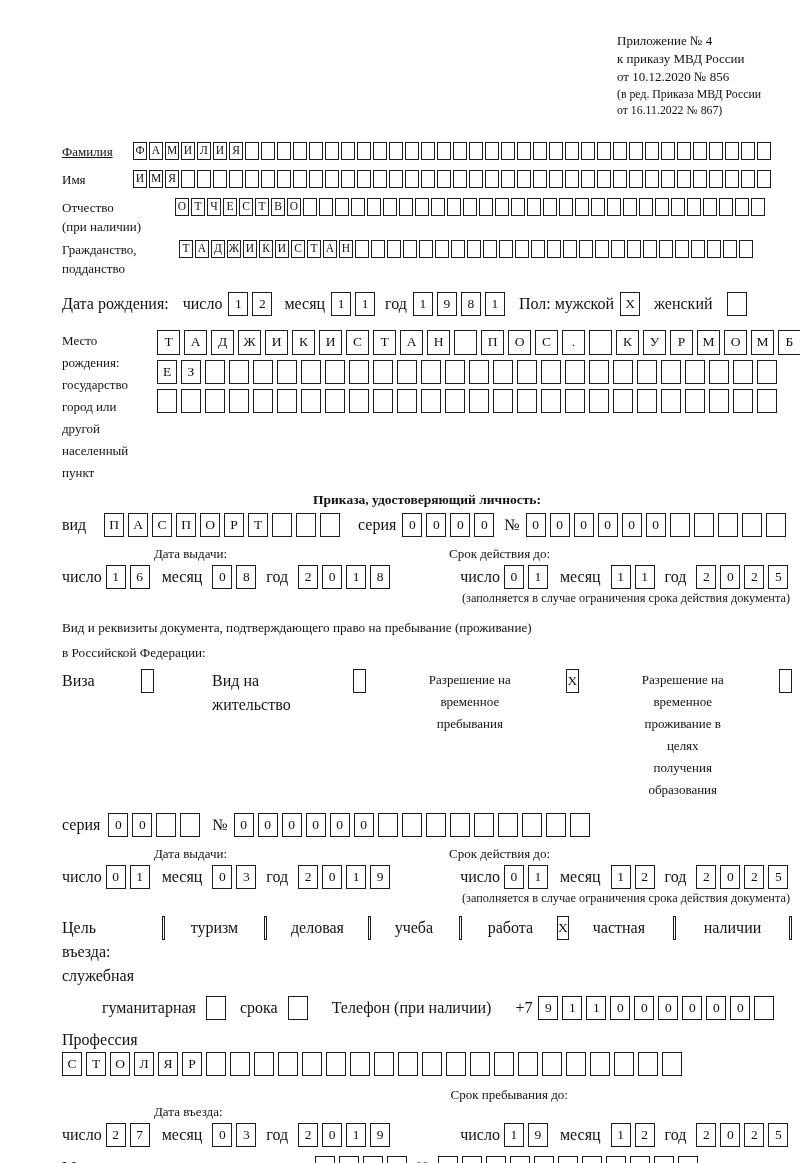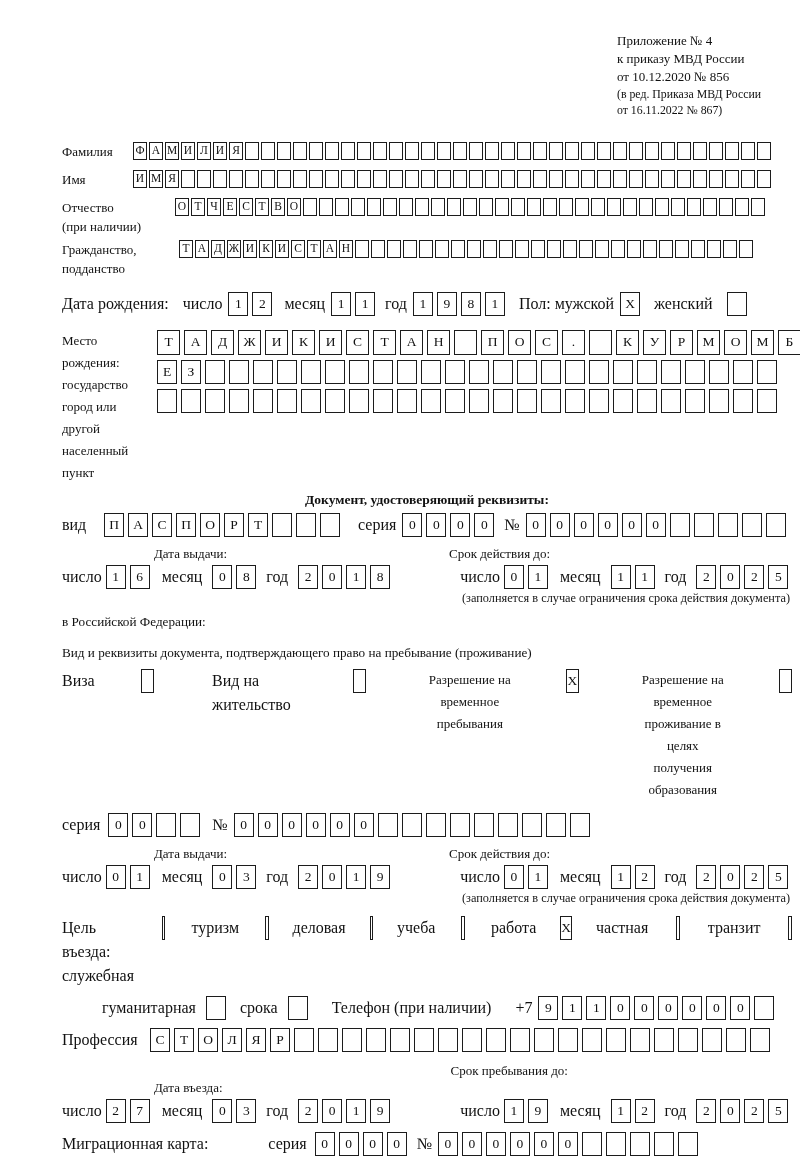--- a/index.html
+++ b/index.html
@@ -45,21 +45,21 @@
     <div>к приказу МВД России</div>
     <div>от 10.12.2020 № 856</div>
     <div class="small">(в ред. Приказа МВД России</div>
     <div class="small">от 16.11.2022 № 867)</div>
   </div>
 
 
 
 
   <div class="row" style="margin-top:24px;">
-    <span class="lbl" style="width:71px;">Фамилия</span>
+    <span class="lbl" style="width:71px;text-decoration:underline;">Фамилия</span>
     <span class="cells"><span class="cell s">Ф</span><span class="cell s">А</span><span class="cell s">М</span><span class="cell s">И</span><span class="cell s">Л</span><span class="cell s">И</span><span class="cell s">Я</span><span class="cell s"></span><span class="cell s"></span><span class="cell s"></span><span class="cell s"></span><span class="cell s"></span><span class="cell s"></span><span class="cell s"></span><span class="cell s"></span><span class="cell s"></span><span class="cell s"></span><span class="cell s"></span><span class="cell s"></span><span class="cell s"></span><span class="cell s"></span><span class="cell s"></span><span class="cell s"></span><span class="cell s"></span><span class="cell s"></span><span class="cell s"></span><span class="cell s"></span><span class="cell s"></span><span class="cell s"></span><span class="cell s"></span><span class="cell s"></span><span class="cell s"></span><span class="cell s"></span><span class="cell s"></span><span class="cell s"></span><span class="cell s"></span><span class="cell s"></span><span class="cell s"></span><span class="cell s"></span><span class="cell s"></span></span>
   </div>
 
   <div class="row">
     <span class="lbl" style="width:71px;">Имя</span>
     <span class="cells"><span class="cell s">И</span><span class="cell s">М</span><span class="cell s">Я</span><span class="cell s"></span><span class="cell s"></span><span class="cell s"></span><span class="cell s"></span><span class="cell s"></span><span class="cell s"></span><span class="cell s"></span><span class="cell s"></span><span class="cell s"></span><span class="cell s"></span><span class="cell s"></span><span class="cell s"></span><span class="cell s"></span><span class="cell s"></span><span class="cell s"></span><span class="cell s"></span><span class="cell s"></span><span class="cell s"></span><span class="cell s"></span><span class="cell s"></span><span class="cell s"></span><span class="cell s"></span><span class="cell s"></span><span class="cell s"></span><span class="cell s"></span><span class="cell s"></span><span class="cell s"></span><span class="cell s"></span><span class="cell s"></span><span class="cell s"></span><span class="cell s"></span><span class="cell s"></span><span class="cell s"></span><span class="cell s"></span><span class="cell s"></span><span class="cell s"></span><span class="cell s"></span></span>
   </div>
 
   <div class="row">
     <span class="lblcol" style="width:113px;line-height:19px;">
@@ -98,21 +98,21 @@
       <div>город или другой</div>
       <div>населенный пункт</div>
     </span>
     <span>
       <div class="cells"><span class="cell l">Т</span><span class="cell l">А</span><span class="cell l">Д</span><span class="cell l">Ж</span><span class="cell l">И</span><span class="cell l">К</span><span class="cell l">И</span><span class="cell l">С</span><span class="cell l">Т</span><span class="cell l">А</span><span class="cell l">Н</span><span class="cell l"></span><span class="cell l">П</span><span class="cell l">О</span><span class="cell l">С</span><span class="cell l">.</span><span class="cell l"></span><span class="cell l">К</span><span class="cell l">У</span><span class="cell l">Р</span><span class="cell l">М</span><span class="cell l">О</span><span class="cell l">М</span><span class="cell l">Б</span></div>
       <div class="cells" style="margin-top:5px;"><span class="cell m">Е</span><span class="cell m">З</span><span class="cell m"></span><span class="cell m"></span><span class="cell m"></span><span class="cell m"></span><span class="cell m"></span><span class="cell m"></span><span class="cell m"></span><span class="cell m"></span><span class="cell m"></span><span class="cell m"></span><span class="cell m"></span><span class="cell m"></span><span class="cell m"></span><span class="cell m"></span><span class="cell m"></span><span class="cell m"></span><span class="cell m"></span><span class="cell m"></span><span class="cell m"></span><span class="cell m"></span><span class="cell m"></span><span class="cell m"></span><span class="cell m"></span><span class="cell m"></span></div>
       <div class="cells" style="margin-top:5px;"><span class="cell m"></span><span class="cell m"></span><span class="cell m"></span><span class="cell m"></span><span class="cell m"></span><span class="cell m"></span><span class="cell m"></span><span class="cell m"></span><span class="cell m"></span><span class="cell m"></span><span class="cell m"></span><span class="cell m"></span><span class="cell m"></span><span class="cell m"></span><span class="cell m"></span><span class="cell m"></span><span class="cell m"></span><span class="cell m"></span><span class="cell m"></span><span class="cell m"></span><span class="cell m"></span><span class="cell m"></span><span class="cell m"></span><span class="cell m"></span><span class="cell m"></span><span class="cell m"></span></div>
     </span>
   </div>
 
-  <div class="center bold" style="margin-top:8px;font-size:13.5px;">Документ, удостоверяющий реквизиты:</div>
+  <div class="center bold" style="margin-top:8px;font-size:13.5px;">Приказа, удостоверяющий личность:</div>
 
   <div class="row" style="margin-top:5px;">
     <span class="dlbl" style="width:42px;">вид</span>
     <span class="cells"><span class="cell m">П</span><span class="cell m">А</span><span class="cell m">С</span><span class="cell m">П</span><span class="cell m">О</span><span class="cell m">Р</span><span class="cell m">Т</span><span class="cell m"></span><span class="cell m"></span><span class="cell m"></span></span>
     <span class="dlbl g14">серия</span>
     <span class="cells g6"><span class="cell m">0</span><span class="cell m">0</span><span class="cell m">0</span><span class="cell m">0</span></span>
     <span class="dlbl g6">№</span>
     <span class="cells g6"><span class="cell m">0</span><span class="cell m">0</span><span class="cell m">0</span><span class="cell m">0</span><span class="cell m">0</span><span class="cell m">0</span><span class="cell m"></span><span class="cell m"></span><span class="cell m"></span><span class="cell m"></span><span class="cell m"></span></span>
   </div>
 
@@ -133,22 +133,22 @@
       <span class="dlbl">число</span>
       <span class="cells"><span class="cell m">0</span><span class="cell m">1</span></span>
       <span class="dlbl g8">месяц</span>
       <span class="cells g6"><span class="cell m">1</span><span class="cell m">1</span></span>
       <span class="dlbl g6">год</span>
       <span class="cells g6"><span class="cell m">2</span><span class="cell m">0</span><span class="cell m">2</span><span class="cell m">5</span></span>
     </span>
   </div>
   <div class="note right" style="margin-top:2px;margin-right:2px;">(заполняется в случае ограничения срока действия документа)</div>
 
+  <div class="lbl" style="margin-top:12px;font-size:13.2px;">Вид и реквизиты документа, подтверждающего право на пребывание (проживание)</div>
   <div class="lbl" style="margin-top:6px;font-size:13.2px;">в Российской Федерации:</div>
-  <div class="lbl" style="margin-top:12px;font-size:13.2px;">Вид и реквизиты документа, подтверждающего право на пребывание (проживание)</div>
 
   <div class="row" style="margin-top:7px;gap:40px;">
     <span class="dlbl">Виза</span>
     <span class="cb g6"></span>
     <span class="dlbl g18">Вид на жительство</span>
     <span class="cb g18"></span>
     <span class="stack center g18" style="font-size:13px;">
       <div>Разрешение на временное</div>
       <div>пребывания</div>
     </span>
@@ -198,35 +198,35 @@
     <span class="dlbl g8">туризм</span>
     <span class="cb g8"></span>
     <span class="dlbl g6">деловая</span>
     <span class="cb g6"></span>
     <span class="dlbl g6">учеба</span>
     <span class="cb g8"></span>
     <span class="dlbl g8">работа</span>
     <span class="cb g6">X</span>
     <span class="dlbl g6">частная</span>
     <span class="cb g10"></span>
-    <span class="dlbl g10">транзит</span>
+    <span class="dlbl g10">наличии</span>
     <span class="cb g10"></span>
   </div>
 
   <div class="row" style="margin-top:8px;">
     <span class="dlbl g40">гуманитарная</span>
     <span class="cb g10"></span>
     <span class="dlbl g14">срока</span>
     <span class="cb g10"></span>
     <span class="dlbl g24">Телефон (при наличии)</span>
     <span class="dlbl g24">+7</span>
     <span class="cells g6"><span class="cell m">9</span><span class="cell m">1</span><span class="cell m">1</span><span class="cell m">0</span><span class="cell m">0</span><span class="cell m">0</span><span class="cell m">0</span><span class="cell m">0</span><span class="cell m">0</span><span class="cell m"></span></span>
   </div>
 
-  <div class="row" style="margin-top:8px;">
+  <div class="row" style="margin-top:8px;flex-direction:column;">
     <span class="dlbl" style="width:88px;">Профессия</span>
     <span class="cells"><span class="cell m">С</span><span class="cell m">Т</span><span class="cell m">О</span><span class="cell m">Л</span><span class="cell m">Я</span><span class="cell m">Р</span><span class="cell m"></span><span class="cell m"></span><span class="cell m"></span><span class="cell m"></span><span class="cell m"></span><span class="cell m"></span><span class="cell m"></span><span class="cell m"></span><span class="cell m"></span><span class="cell m"></span><span class="cell m"></span><span class="cell m"></span><span class="cell m"></span><span class="cell m"></span><span class="cell m"></span><span class="cell m"></span><span class="cell m"></span><span class="cell m"></span><span class="cell m"></span><span class="cell m"></span></span>
   </div>
 
   <div class="row" style="margin-top:9px;">
     <span class="lbl" style="margin-left:92px;margin-top:17px;">Дата въезда:</span>
     <span class="lbl" style="margin-left:228px;">Срок пребывания до:</span>
   </div>
   <div class="row" style="margin-top:2px;">
     <span class="dgroup">

